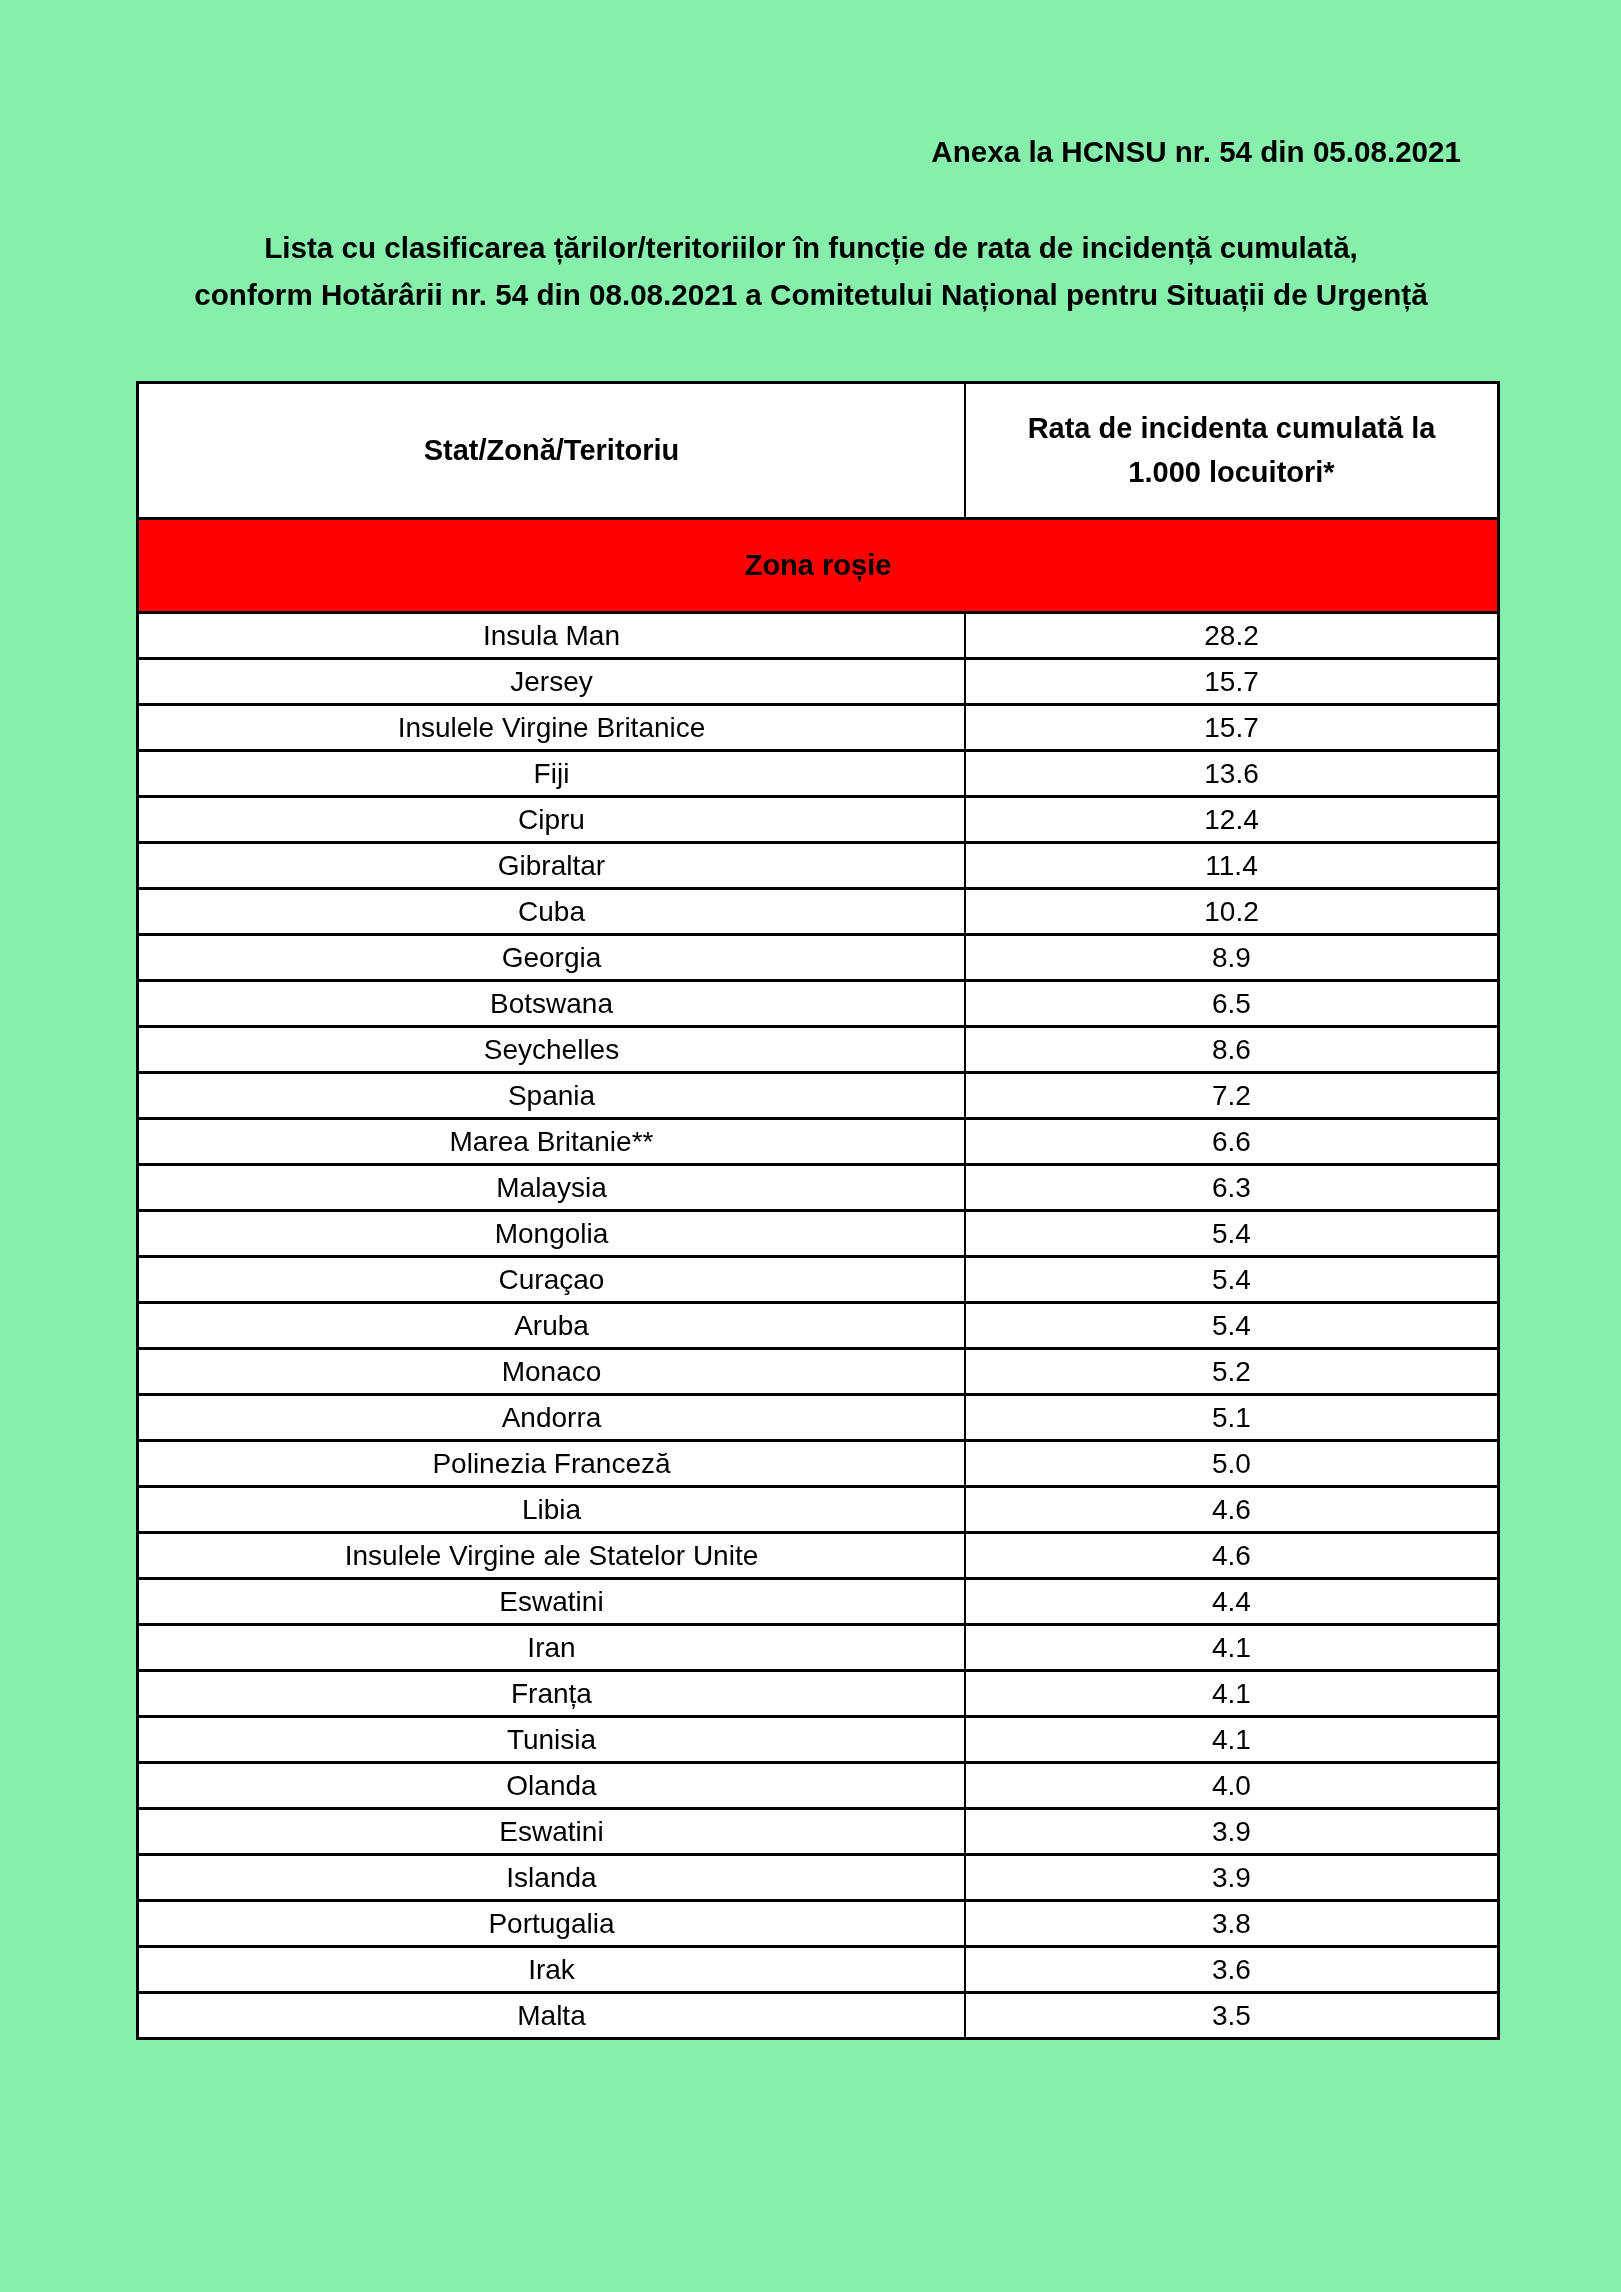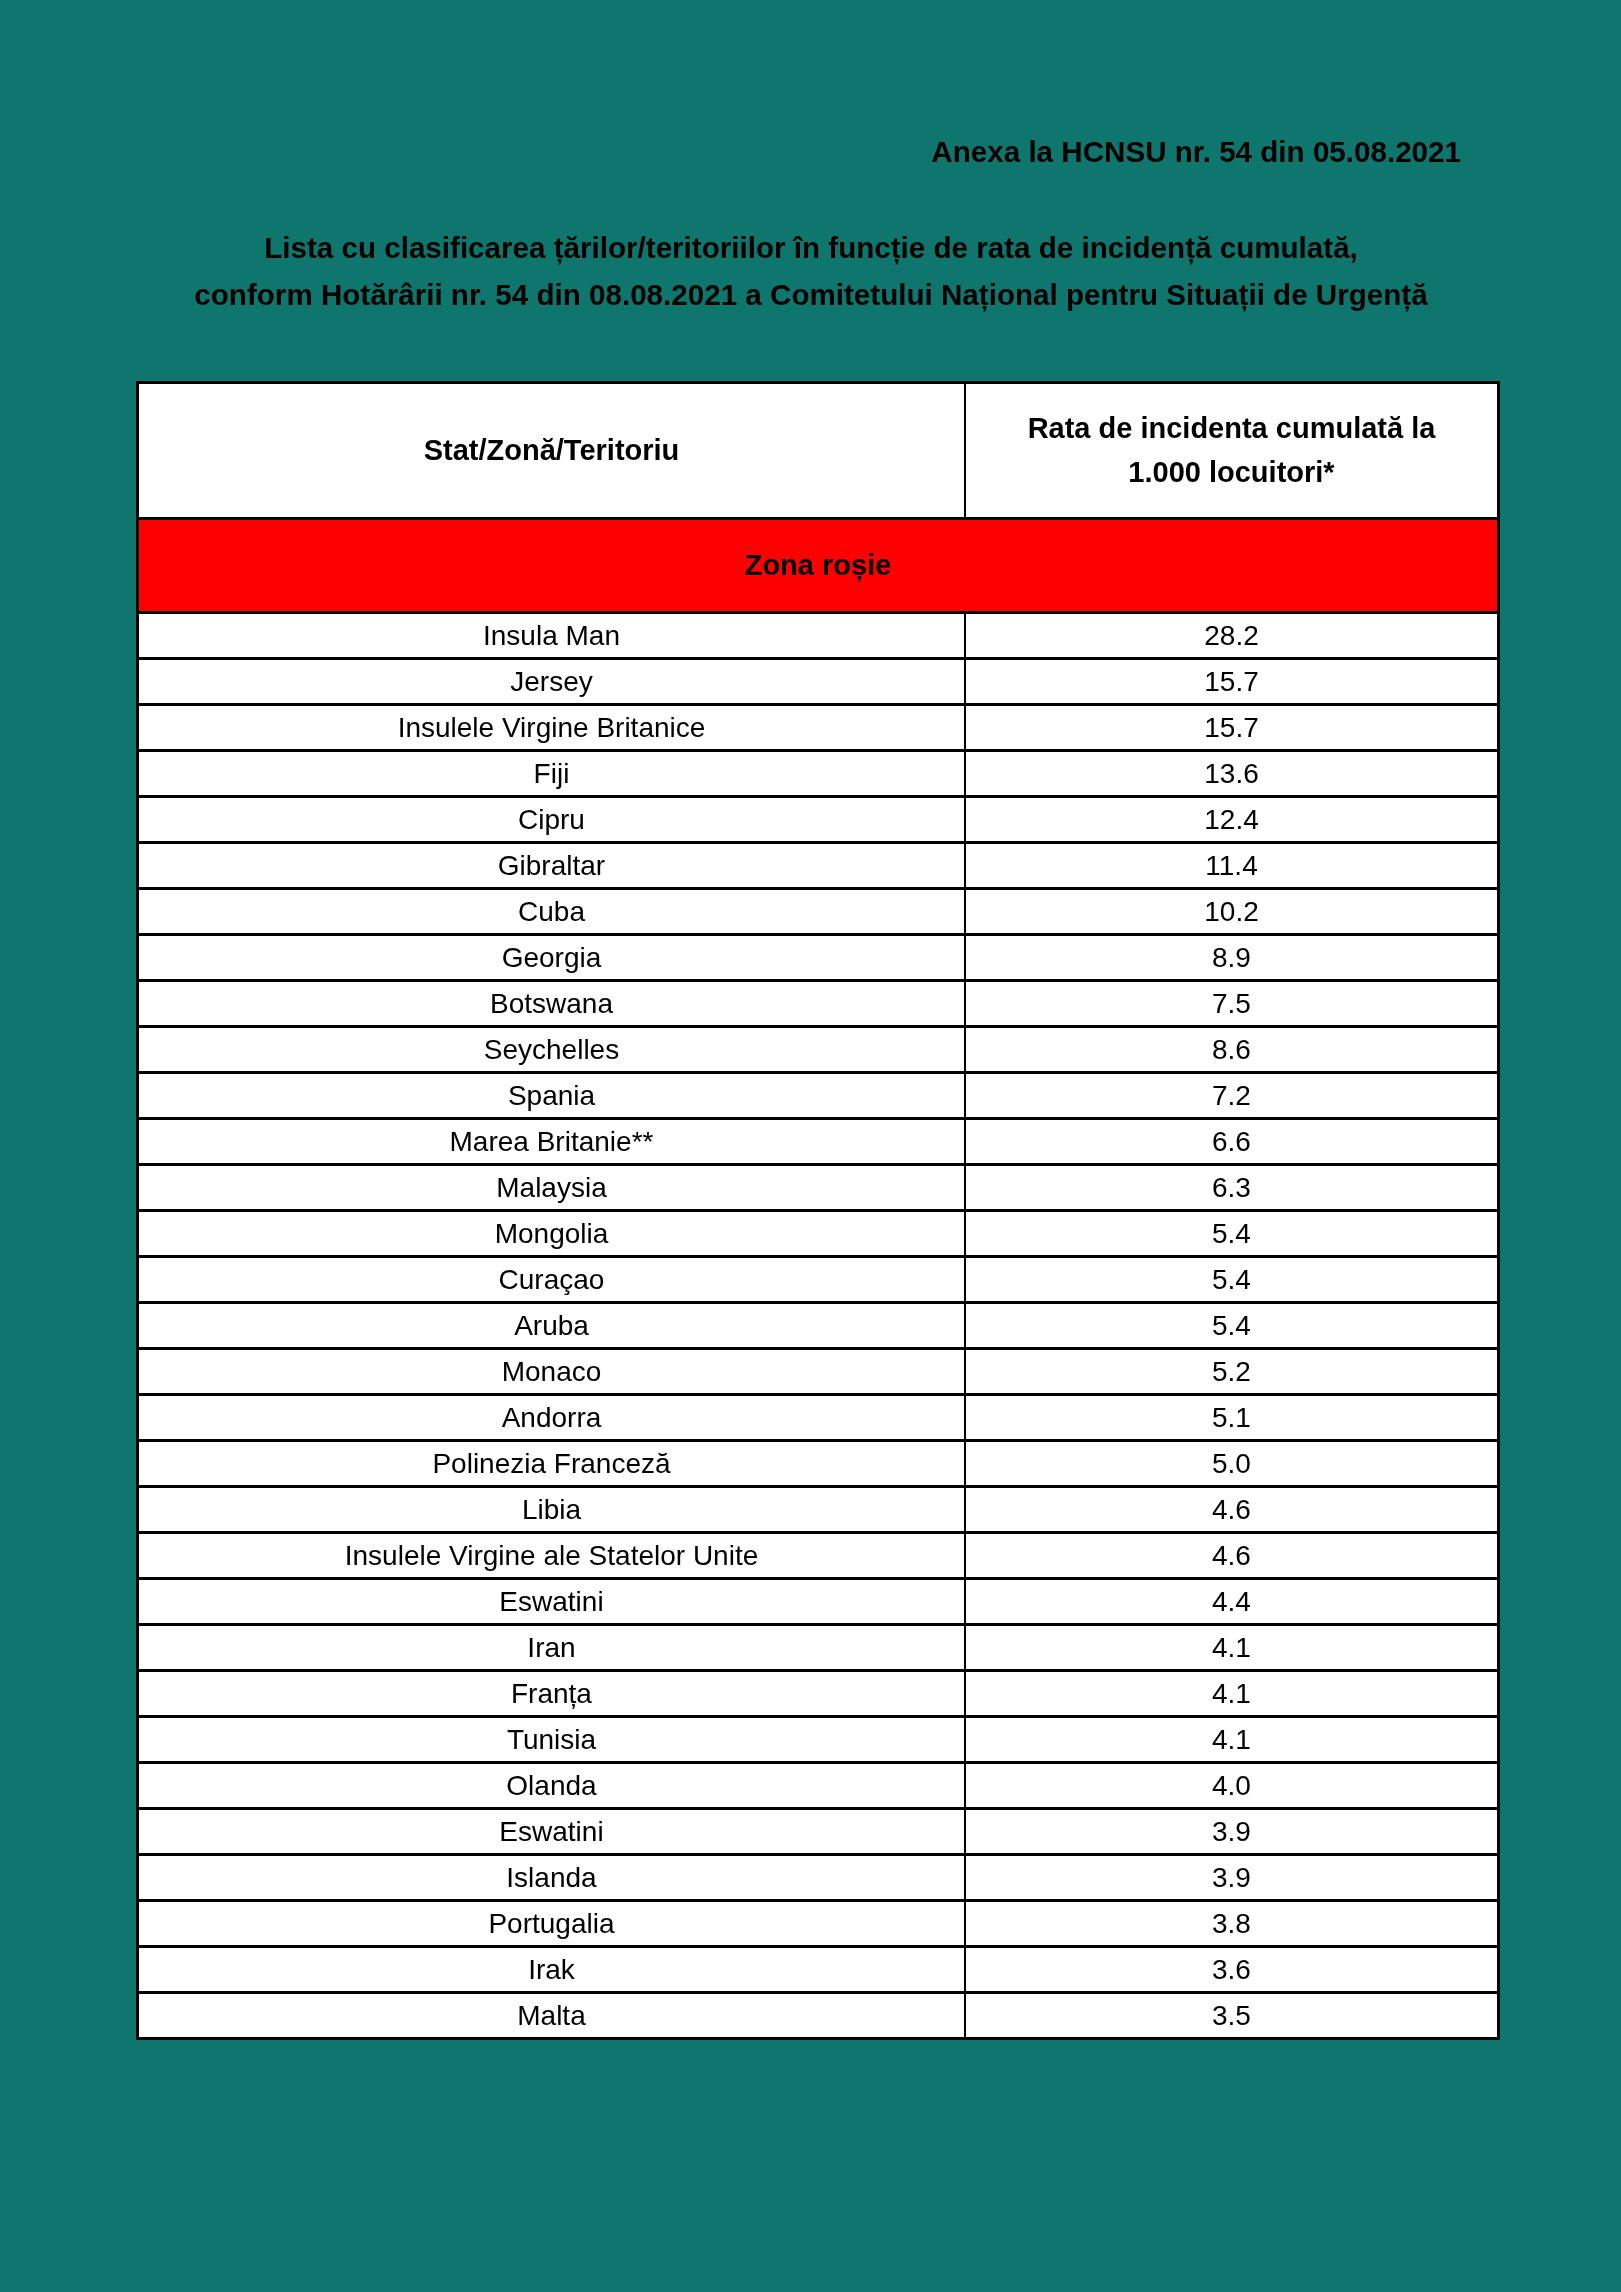--- a/index.html
+++ b/index.html
@@ -8,21 +8,21 @@
     width: 1622px;
     height: 2293px;
     font-family: "Liberation Sans", sans-serif;
     color: #000000;
     position: relative;
     overflow: hidden;
   }
   .page {
     width: 1622px;
     height: 2293px;
-    background: #0f766e;
+    background: #86efac;
   }
   .annex-line {
     padding-top: 134px;
     padding-right: 161px;
     text-align: right;
     font-weight: bold;
     font-size: 29.6px;
     line-height: 36px;
   }
   .doc-title {
@@ -125,21 +125,21 @@
         <tr>
           <td>Cuba</td>
           <td>10.2</td>
         </tr>
         <tr>
           <td>Georgia</td>
           <td>8.9</td>
         </tr>
         <tr>
           <td>Botswana</td>
-          <td>7.5</td>
+          <td>6.5</td>
         </tr>
         <tr>
           <td>Seychelles</td>
           <td>8.6</td>
         </tr>
         <tr>
           <td>Spania</td>
           <td>7.2</td>
         </tr>
         <tr>

